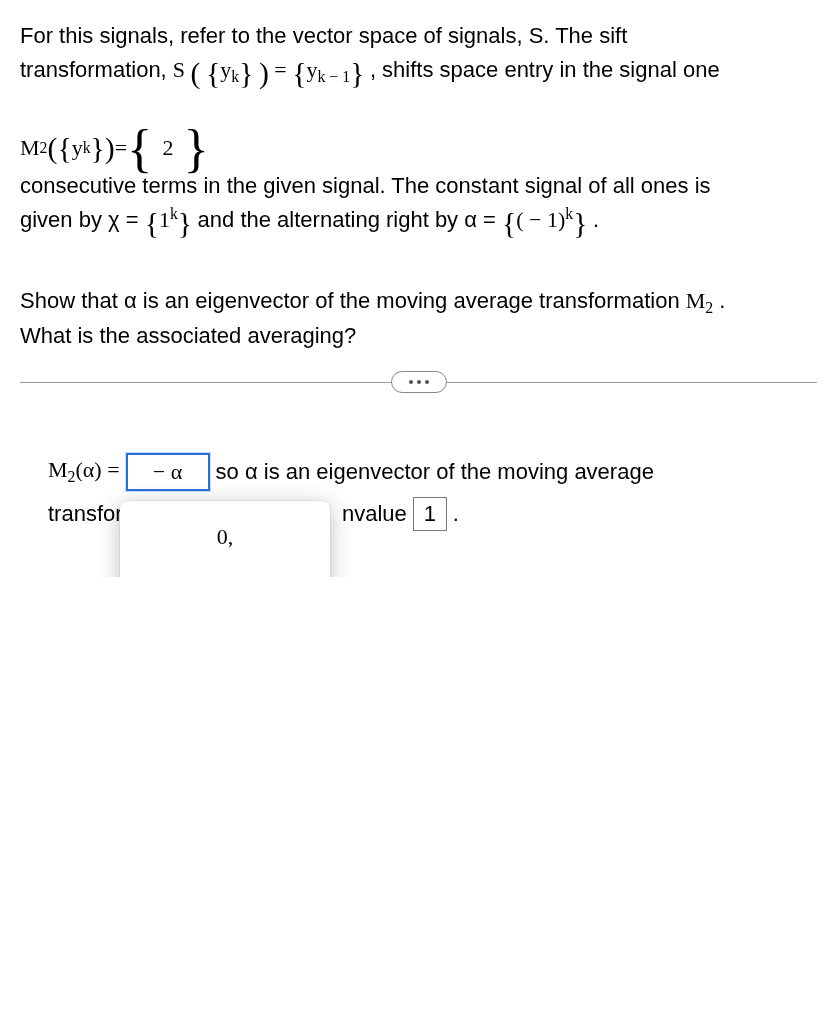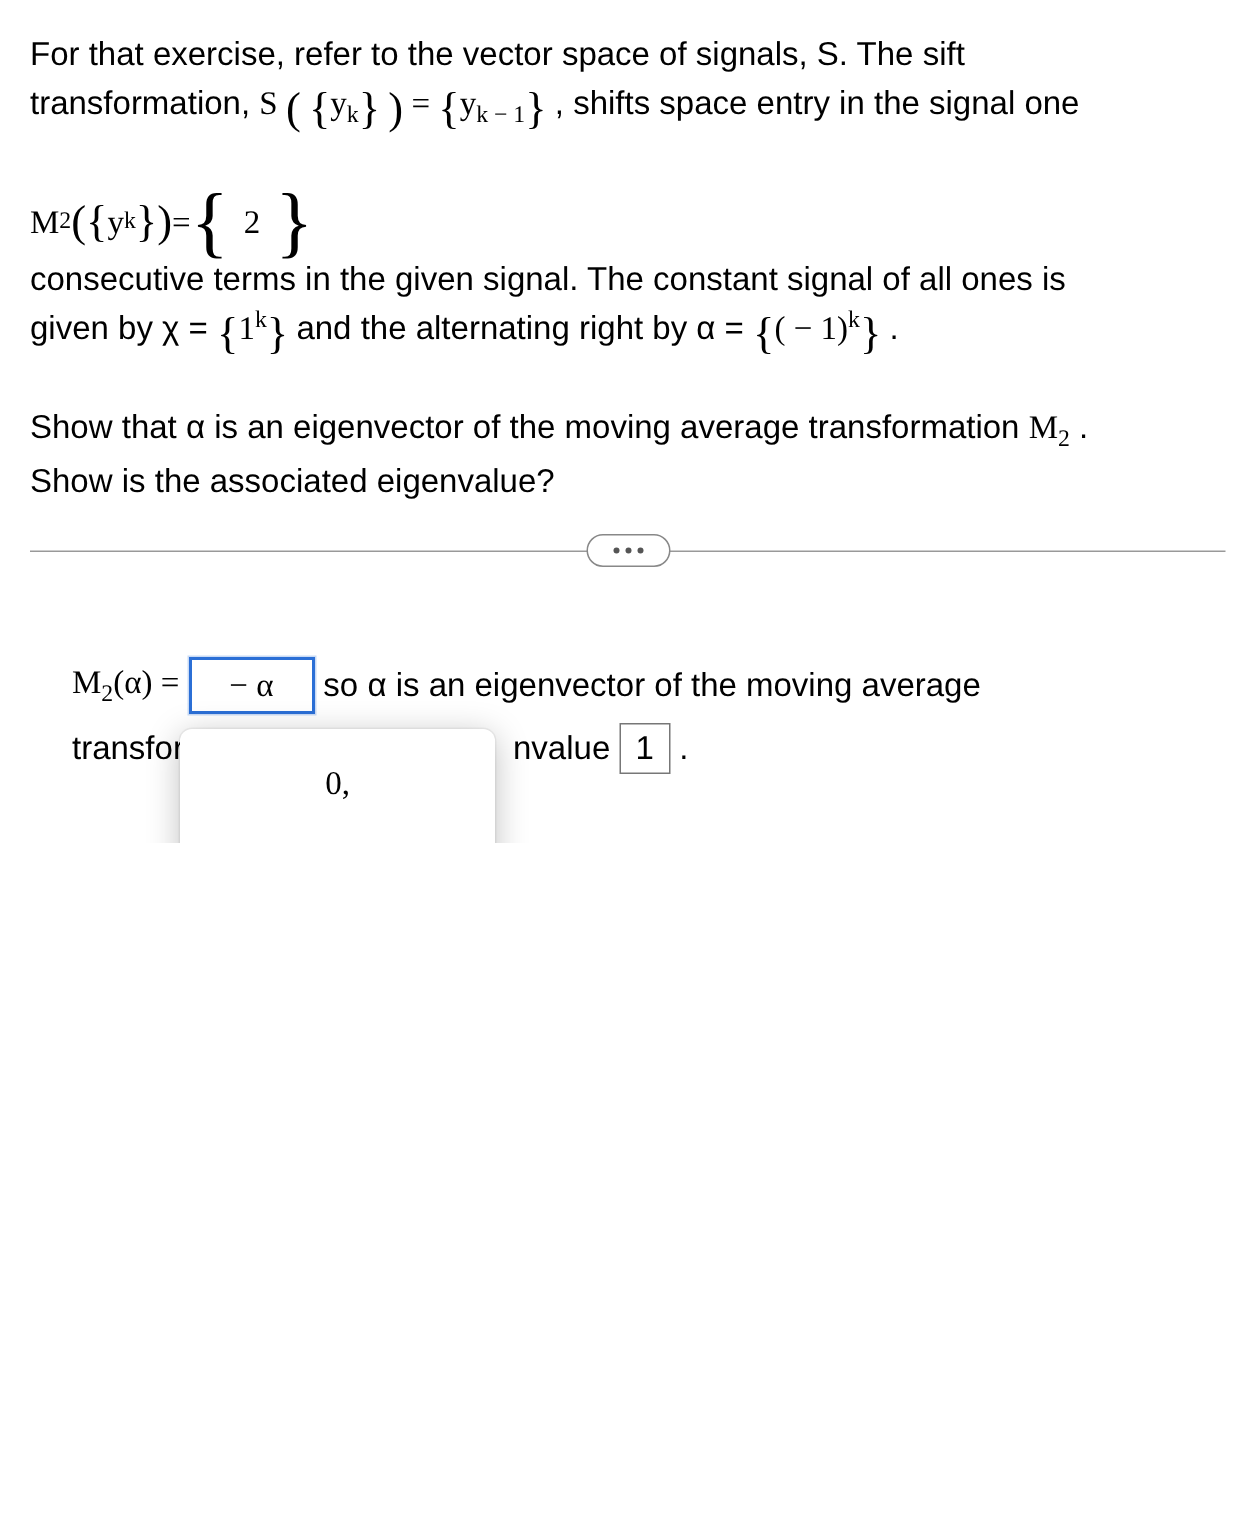--- a/index.html
+++ b/index.html
@@ -7,21 +7,21 @@
       font-family: Arial, Helvetica, sans-serif;
       font-size: 22px;
       line-height: 1.45;
       color: #000;
       margin: 0;
       padding: 20px 20px 40px 20px;
       width: 837px;
       background: #fff;
     }
     .para { margin-bottom: 10px; }
-    .prompt-para { margin-top: 24px; margin-bottom: 18px; }
+    .prompt-para { margin-top: 40px; margin-bottom: 18px; }
     .math { font-family: Liberation Serif, serif; }
     .sub { vertical-align: sub; font-size: 0.72em; }
     .sup { vertical-align: super; font-size: 0.72em; }
     .big-brace { font-size: 1.35em; vertical-align: -0.2em; }
     .frac {
       display: inline-block;
       vertical-align: middle;
       text-align: center;
       margin: 0 4px;
     }
@@ -76,21 +76,21 @@
       font-family: "Times New Roman", serif;
       font-size: 22px;
       cursor: pointer;
     }
     .behind { position: relative; z-index: 1; }
   </style>
 </head>
 <body>
 
 <div class="para">
-  <span>For that exercise, refer to the vector space of signals, S. The sift</span><br>
+  <span>For this signals, refer to the vector space of signals, S. The sift</span><br>
   <span>transformation, </span>
   <span class="math">
     <span>S</span>
     <span class="big-brace">(</span>
     <span class="big-brace">{</span><span>y</span><span class="sub">k</span><span class="big-brace">}</span>
     <span class="big-brace">)</span>
     <span> = </span>
     <span class="big-brace">{</span><span>y</span><span class="sub">k − 1</span><span class="big-brace">}</span>
   </span>
   <span>, shifts space entry in the signal one</span><br>
@@ -122,21 +122,21 @@
   <span class="math">
     <span class="big-brace">{</span><span>( − 1)</span><span class="sup">k</span><span class="big-brace">}</span>
   </span>
   <span>.</span>
 </div>
 
 <div class="prompt-para">
   <span>Show that α is an eigenvector of the moving average transformation </span>
   <span class="math"><span>M</span><span class="sub">2</span></span>
   <span>.</span><br>
-  <span>Show is the associated eigenvalue?</span>
+  <span>What is the associated averaging?</span>
 </div>
 
 <hr class="divider">
 <div class="pill">
   <span class="dot"></span>
   <span class="dot"></span>
   <span class="dot"></span>
 </div>
 
 <div class="answer-area behind">

